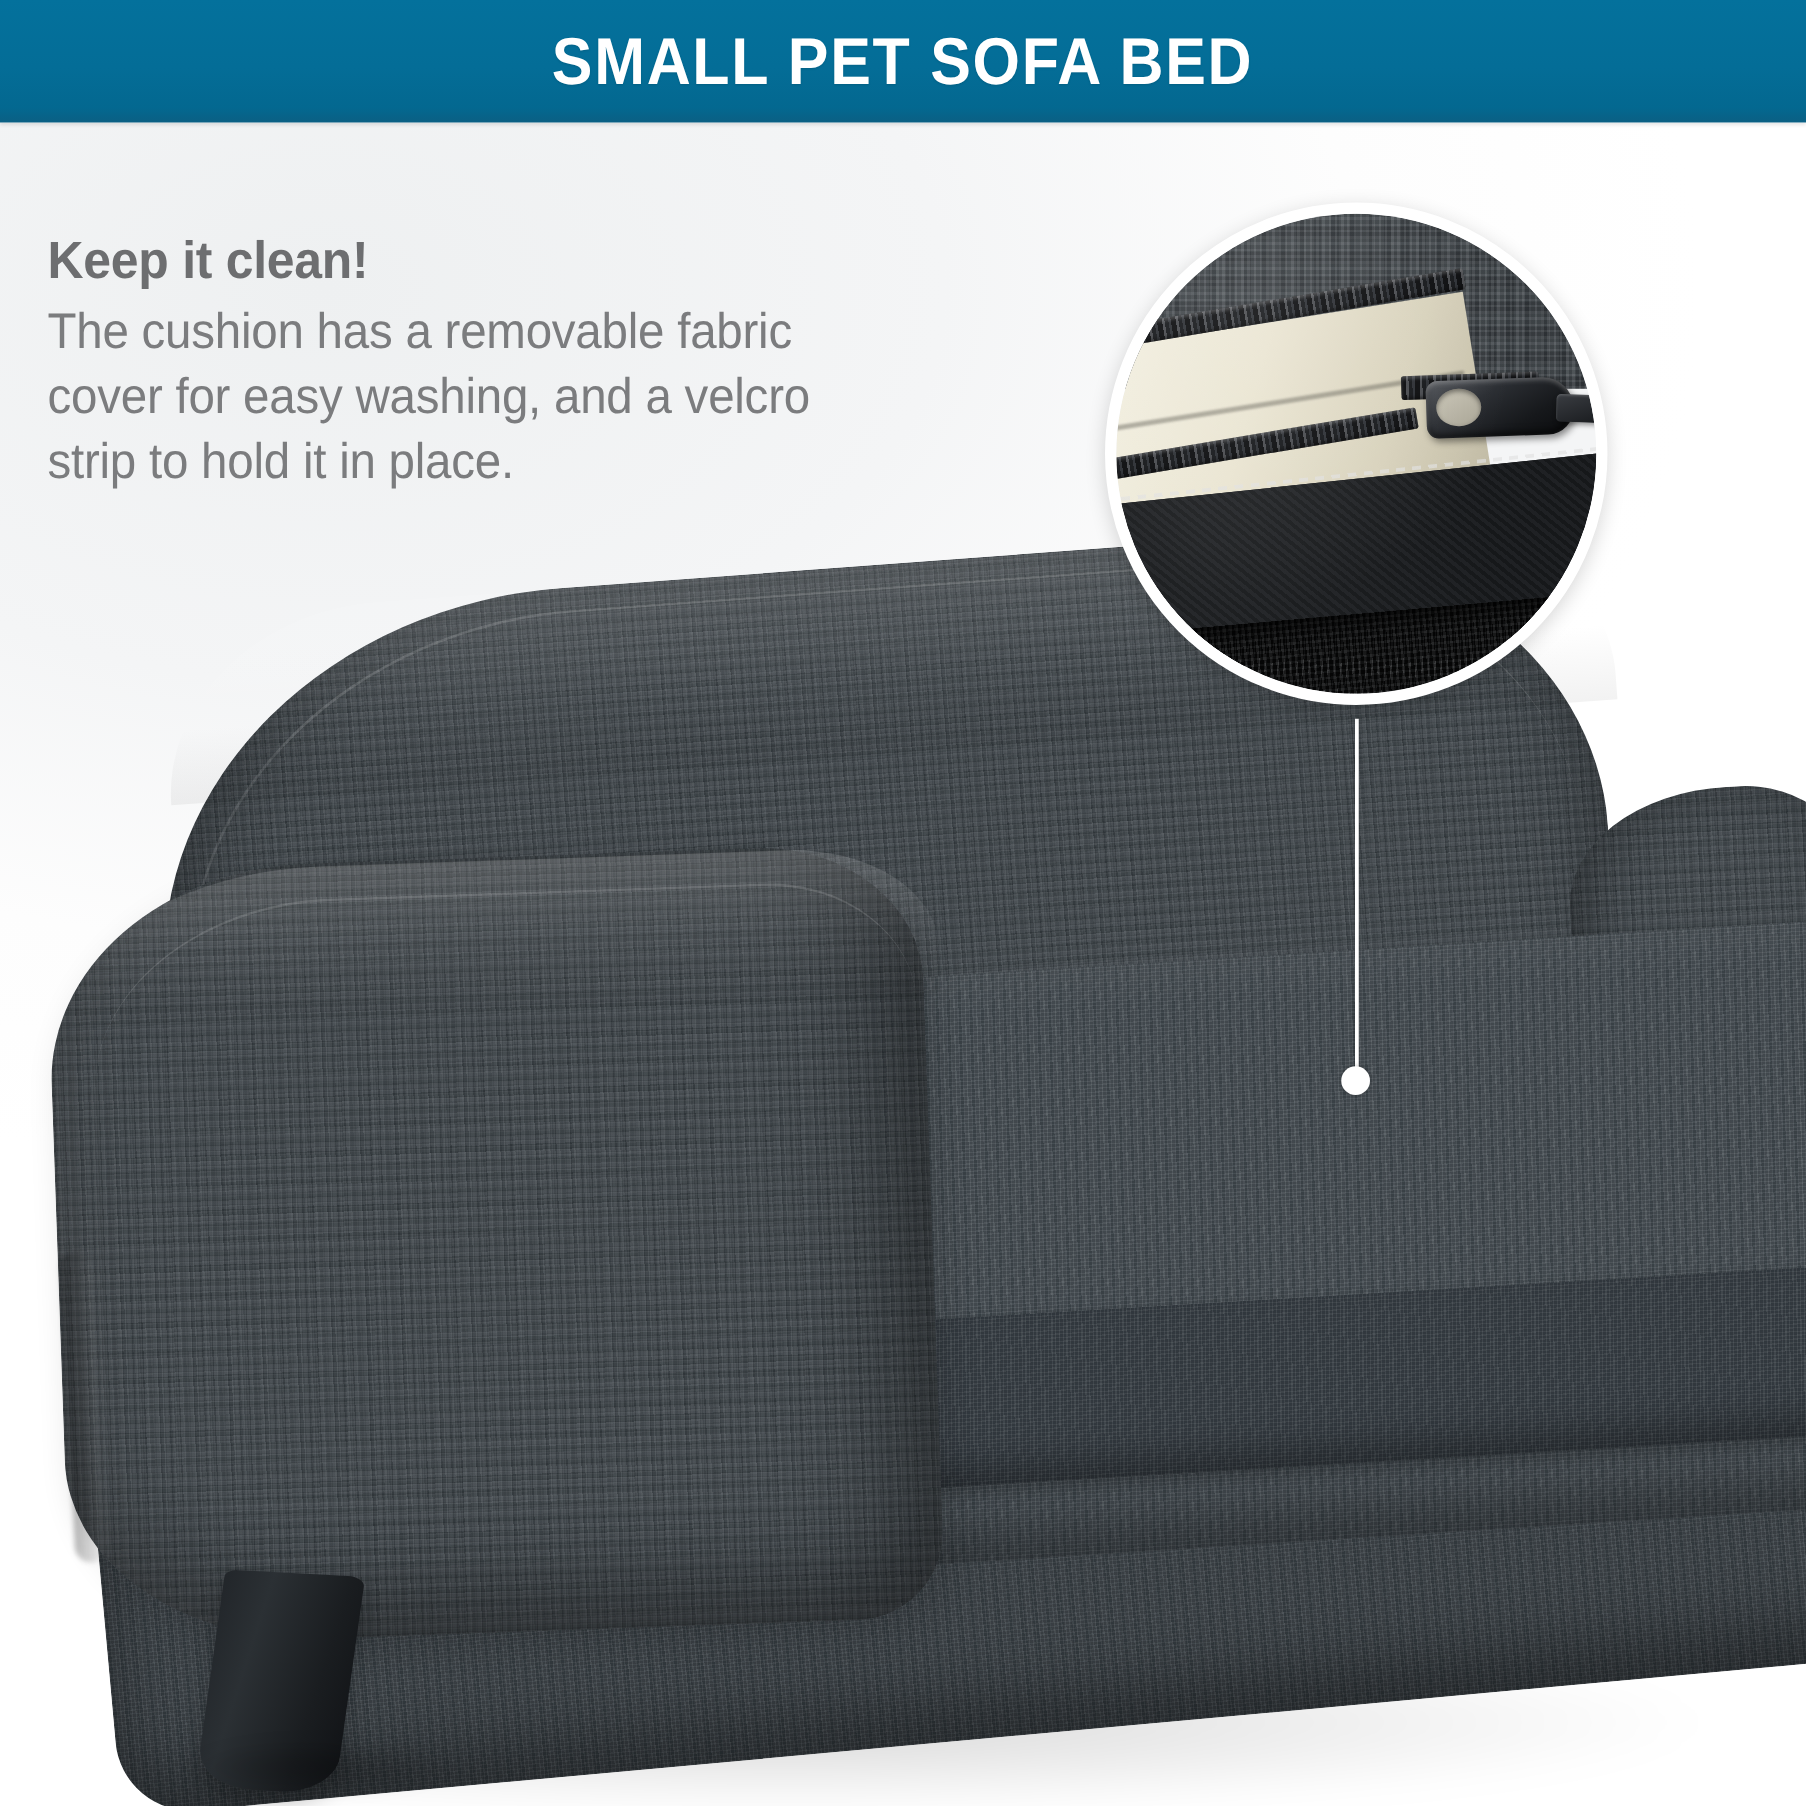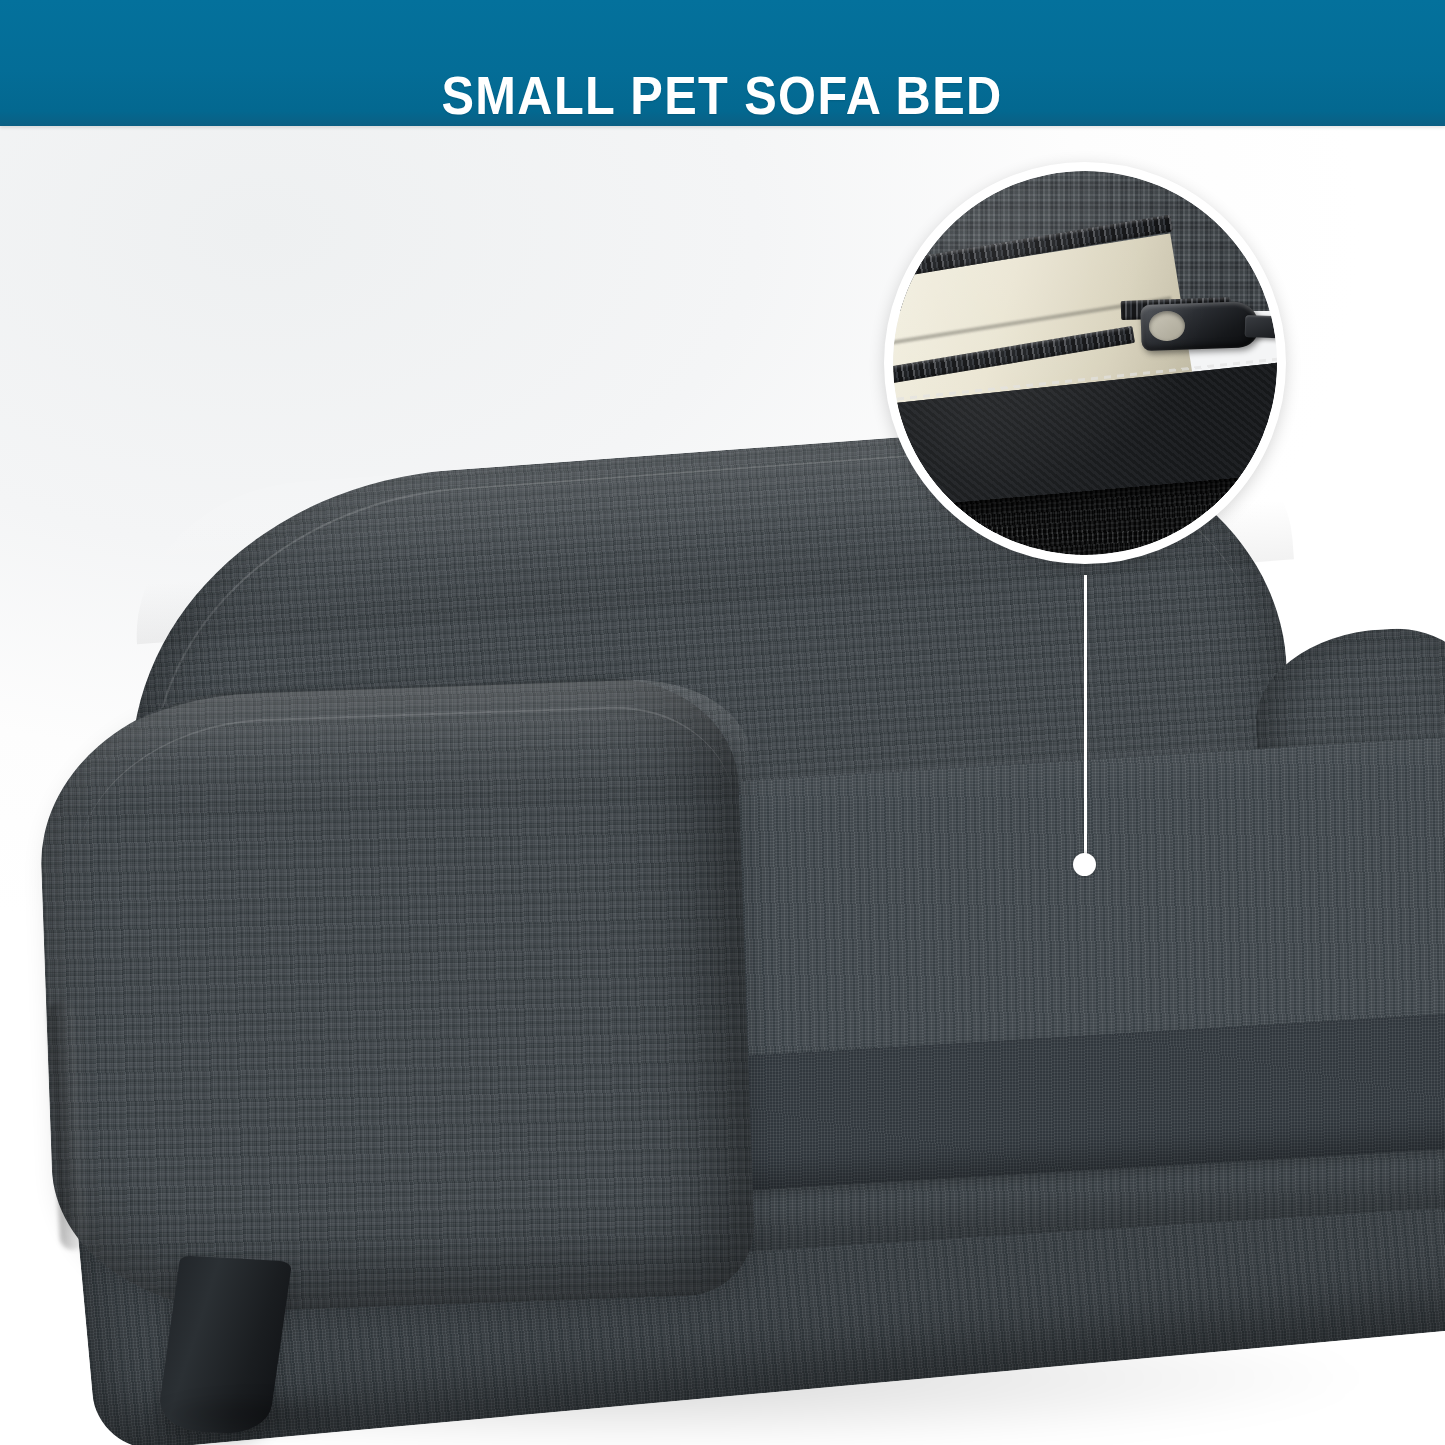--- a/index.html
+++ b/index.html
@@ -15,23 +15,23 @@
     position:relative;
     width:1445px; height:1445px;
     overflow:hidden;
     background:
       radial-gradient(ellipse 1100px 700px at 18% 16%, #eef0f1 0%, #f4f5f6 45%, #fdfdfd 75%, #ffffff 100%),
       linear-gradient(160deg,#eff1f2 0%,#f7f8f8 40%,#ffffff 80%);
   }
 
   
   #banner {
-    position:absolute; left:0; top:0; width:1445px; height:126px;
+    position:absolute; left:0; top:0; width:1445px; height:98px;
     background:linear-gradient(180deg,#04719c 0%,#046d97 55%,#036890 88%, #0b5f83 100%);
-    display:flex; align-items:flex-end; justify-content:center;
+    display:flex; align-items:center; justify-content:center;
     box-shadow:0 2px 3px rgba(0,0,0,.10);
     z-index:40;
   }
   #banner-title {
     color:#ffffff;
     font-size:53px;
     font-weight:bold;
     letter-spacing:1.5px;
     white-space:nowrap;
     transform:scaleX(.92);
@@ -306,20 +306,26 @@
 </style>
 </head>
 <body>
 
 <div id="canvas">
 
   <div id="banner">
     <div id="banner-title">SMALL PET SOFA BED</div>
   </div>
 
+  <div id="copy">
+    <div id="copy-heading">Keep it clean!</div>
+    <div id="copy-body">The cushion has a removable fabric
+cover for easy washing, and a velcro
+strip to hold it in place.</div>
+  </div>
 
   <div id="sofa">
     <div id="floor-shadow"></div>
 
     <div id="backrest" class="fab"></div>
     <div id="backrest-shadetop"></div>
     <div id="backrest-seam"></div>
 
     <div id="arm-right" class="fab"></div>
 

